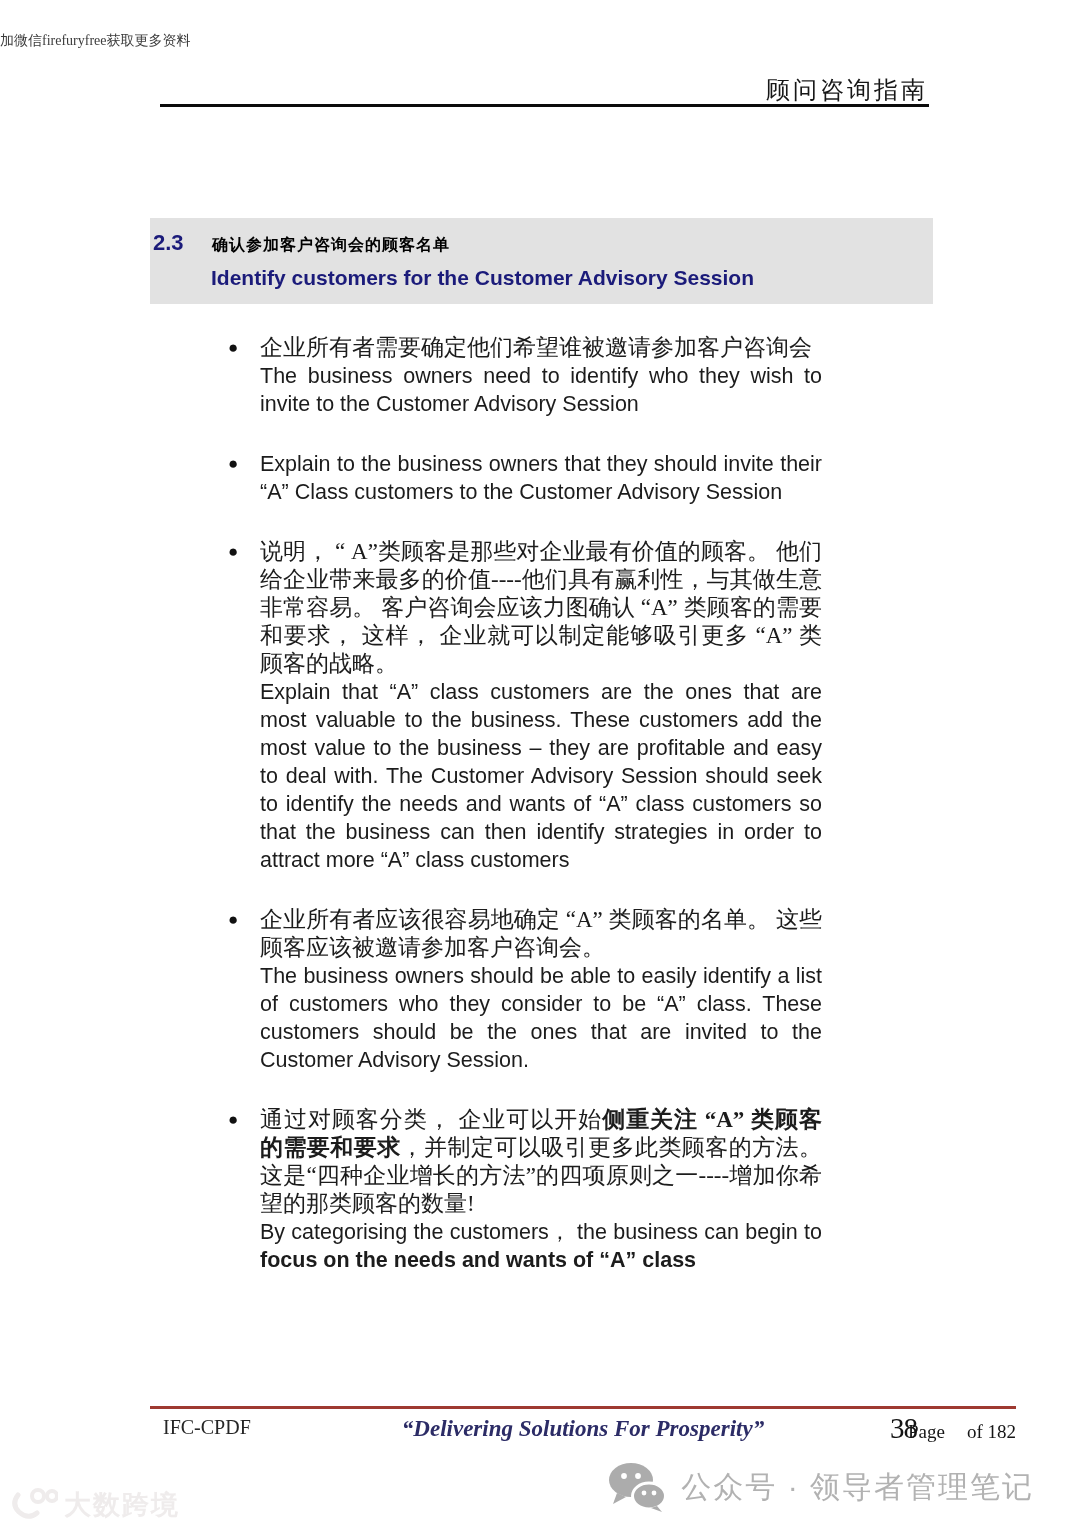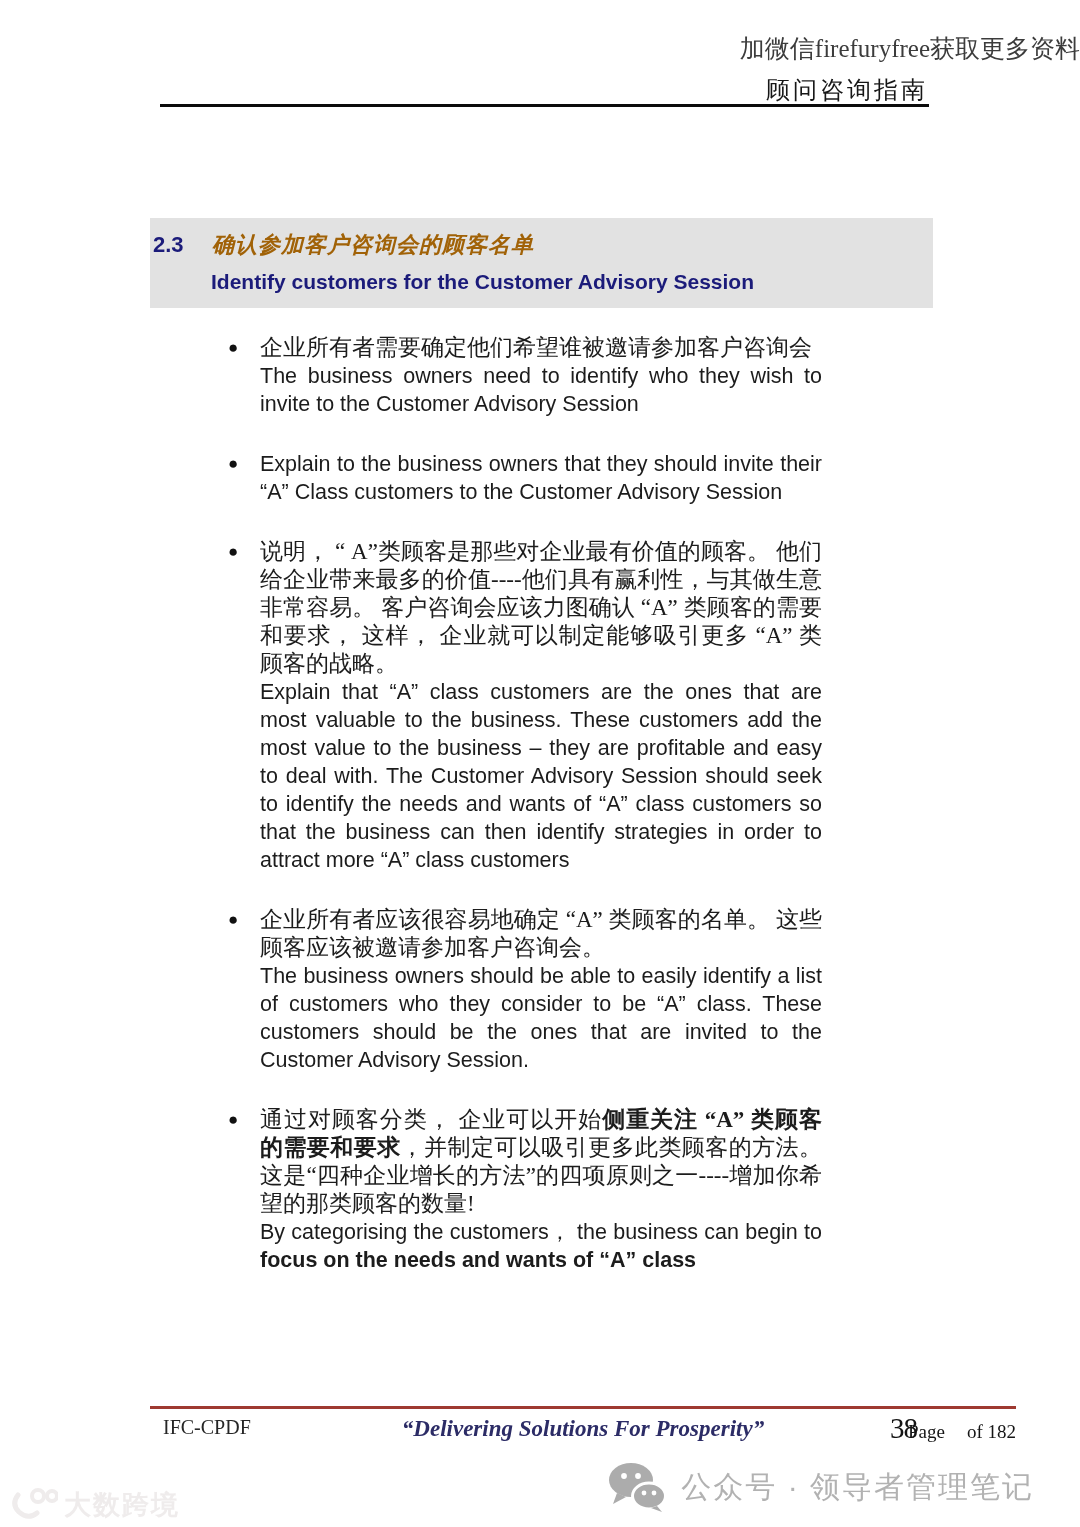--- a/index.html
+++ b/index.html
@@ -1,31 +1,31 @@
 <!DOCTYPE html>
 <html><head>
 <meta charset="utf-8">
 <style>
   html,body{margin:0;padding:0;background:#ffffff;}
   .page{position:relative;width:1080px;height:1527px;background:#ffffff;overflow:hidden;
         font-family:"Liberation Sans",sans-serif;color:#1d1d1d;margin:0 auto;}
 
   
-  .top-watermark{position:absolute;top:32px;left:0;width:100%;text-align:right;
-        font-size:25px;color:#3c3c3c;font-family:"Liberation Serif",serif;}
+  .top-watermark{position:absolute;top:32px;left:0;width:100%;text-align:left;
+        font-size:14px;color:#3c3c3c;font-family:"Liberation Serif",serif;}
   .doc-title{position:absolute;top:74px;right:152px;font-size:24px;color:#161616;
         font-family:"Liberation Serif",serif;letter-spacing:3px;}
   .header-rule{position:absolute;top:104px;left:160px;width:769px;height:3px;background:#0b0b0b;}
 
   
   .section-heading{position:absolute;top:218px;left:150px;width:783px;background:#e2e2e2;
         padding:12px 0 14px 0;}
   .sh-line1{display:flex;align-items:baseline;padding-left:3px;}
   .sh-num{width:59px;flex:none;font-weight:bold;font-size:22px;color:#1b1b7a;}
-  .sh-cn{font-weight:bold;font-size:22px;color:#a16207;letter-spacing:1px;font-style:italic;}
+  .sh-cn{font-weight:bold;font-size:16px;color:#000000;letter-spacing:1px;}
   .sh-en{margin-left:61px;margin-top:10px;font-weight:bold;font-size:21px;color:#1b1b7a;}
 
   
   .bullets{position:absolute;top:334px;left:228px;width:596px;}
   .bullet{display:flex;margin-bottom:32px;}
   .b-marker{width:32px;flex:none;font-size:17px;line-height:28px;color:#111;}
   .b-body{width:562px;}
   .b-cn{font-family:"Liberation Serif",serif;font-size:23px;line-height:28px;
         text-align:justify;color:#1c1c1c;}
   .b-en{font-size:21.5px;line-height:28px;text-align:justify;color:#1c1c1c;}

